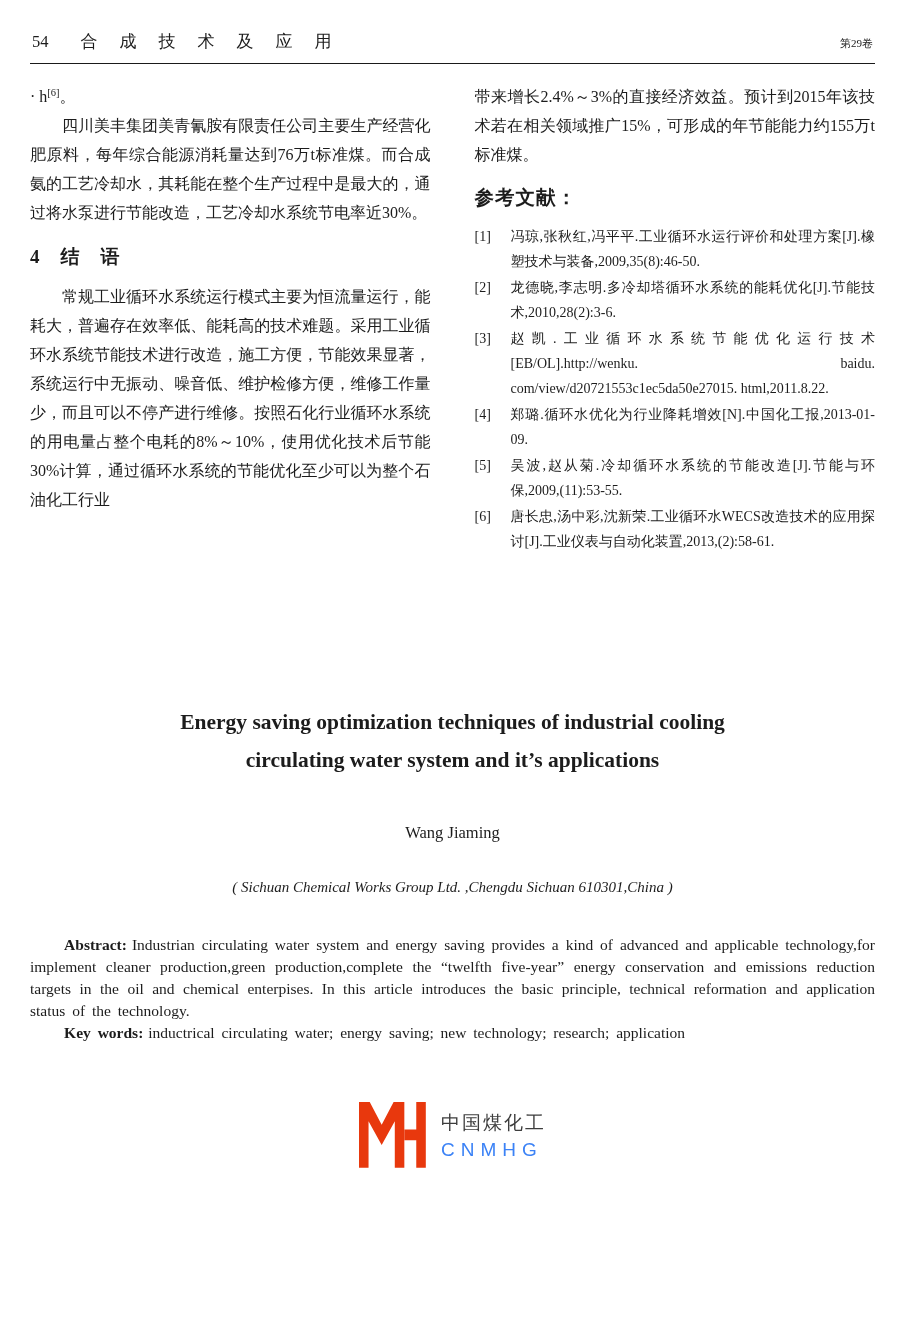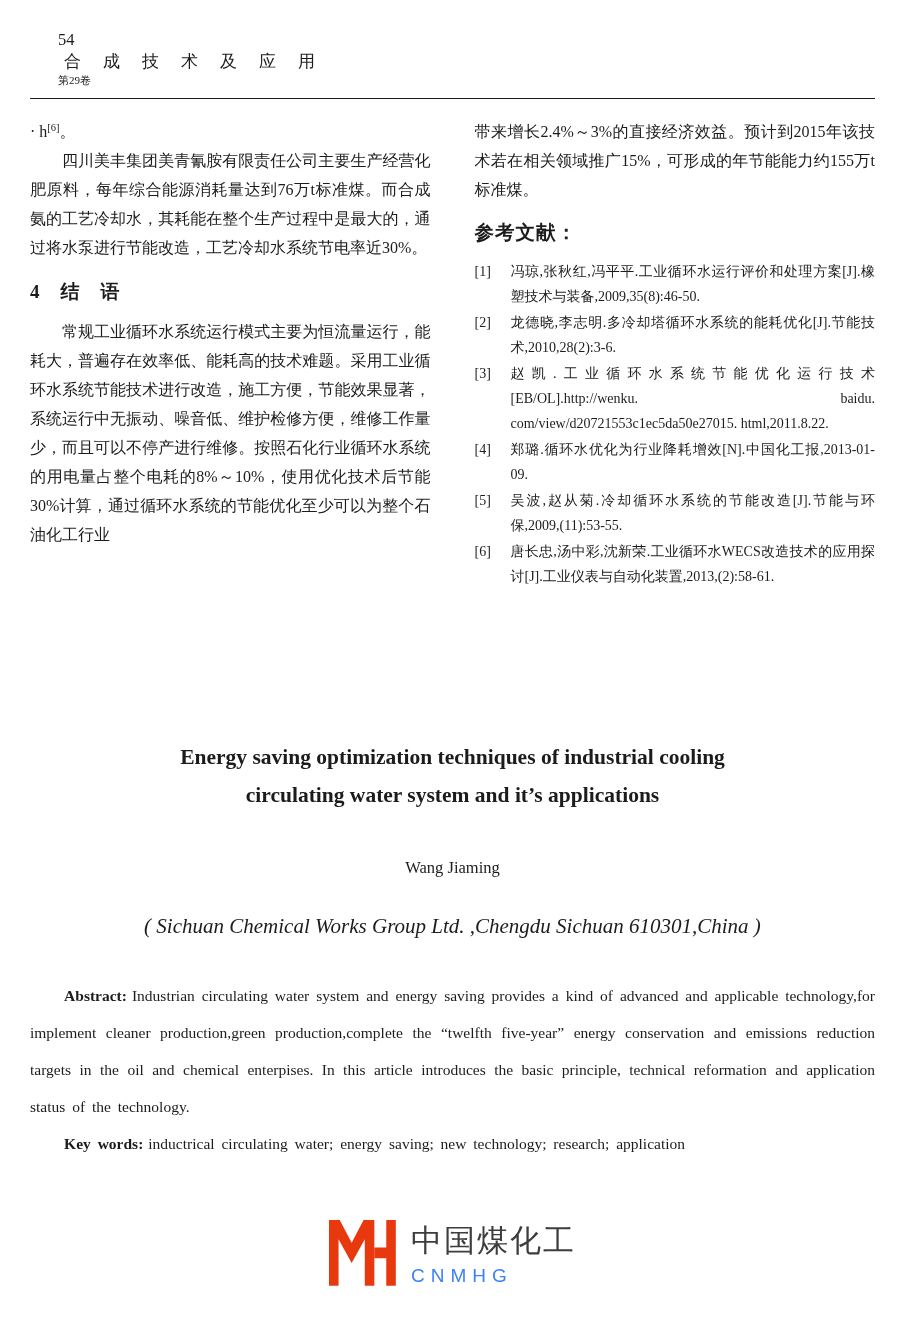--- a/index.html
+++ b/index.html
@@ -8,49 +8,49 @@
     background: #ffffff;
     color: #1c1c1c;
     font-family: "Liberation Serif", "DejaVu Serif", serif;
     overflow: hidden;
   }
   .page { padding: 30px 28px 0 30px; }
 
   
   .header-row {
     display: flex; justify-content: space-between; align-items: baseline;
-    font-size: 16.5px; padding: 0 2px 10px 2px; flex-direction: column;
+    font-size: 16.5px; padding: 0 2px 10px 2px;
   }
   .journal-title { flex: 1; letter-spacing: 22px; padding-left: 6px; font-size: 17px; margin-left: 26px; }
   .volume { font-size: 11px; }
   .header-divider { border: none; border-top: 1.6px solid #1a1a1a; }
 
   
   .columns { display: flex; gap: 44px; margin-top: 18px; }
   .col { width: 408px; font-size: 16px; line-height: 29px; text-align: justify; }
   .indent { text-indent: 2em; }
   sup { font-size: 10.5px; line-height: 0; }
   .section-heading { font-size: 19px; font-weight: 700; margin: 15px 0 11px 0; letter-spacing: 1px; }
   .ref-heading { font-size: 19.5px; font-weight: 700; margin: 14px 0 12px 0; letter-spacing: 1px; }
   .ref { position: relative; padding-left: 36px; font-size: 14px; line-height: 25px; text-align: justify; margin-bottom: 1px; }
   .ref .rm { position: absolute; left: 0; top: 0; }
 
   
   .english { margin-top: 148px; }
   .en-title { text-align: center; font-size: 21.5px; font-weight: 700; line-height: 38px; font-family: Liberation Serif, serif; }
   .author { text-align: center; margin-top: 44px; font-size: 16.5px; }
-  .affiliation { text-align: center; margin-top: 36px; font-size: 21px; font-style: italic; }
-  .abstract-block { margin-top: 38px; font-size: 15.5px; line-height: 37px; text-align: justify; word-spacing: 3px; }
+  .affiliation { text-align: center; margin-top: 36px; font-size: 15px; font-style: italic; }
+  .abstract-block { margin-top: 38px; font-size: 15.5px; line-height: 22px; text-align: justify; word-spacing: 3px; }
   .abstract-block p { text-indent: 2.2em; }
   .lbl { font-weight: 700; margin-right: 5px; }
 
   
   .brand { margin-top: 58px; display: flex; justify-content: center; align-items: center; gap: 14px; }
   .brand svg { display: block; }
-  .brand-text .cn { font-family: "Liberation Sans", "DejaVu Sans", sans-serif; font-size: 31px; color: #3d3d3d; letter-spacing: 2px; }
+  .brand-text .cn { font-family: "Liberation Sans", "DejaVu Sans", sans-serif; font-size: 19px; color: #3d3d3d; letter-spacing: 2px; }
   .brand-text .en { font-family: "Liberation Sans", "DejaVu Sans", sans-serif; font-size: 19px; color: #3b82f6; letter-spacing: 6px; margin-top: 3px; }
 </style>
 </head>
 <body>
 
 <div class="page">
 
   <div class="header-row">
     <span>54</span>
     <span class="journal-title">合成技术及应用</span>

